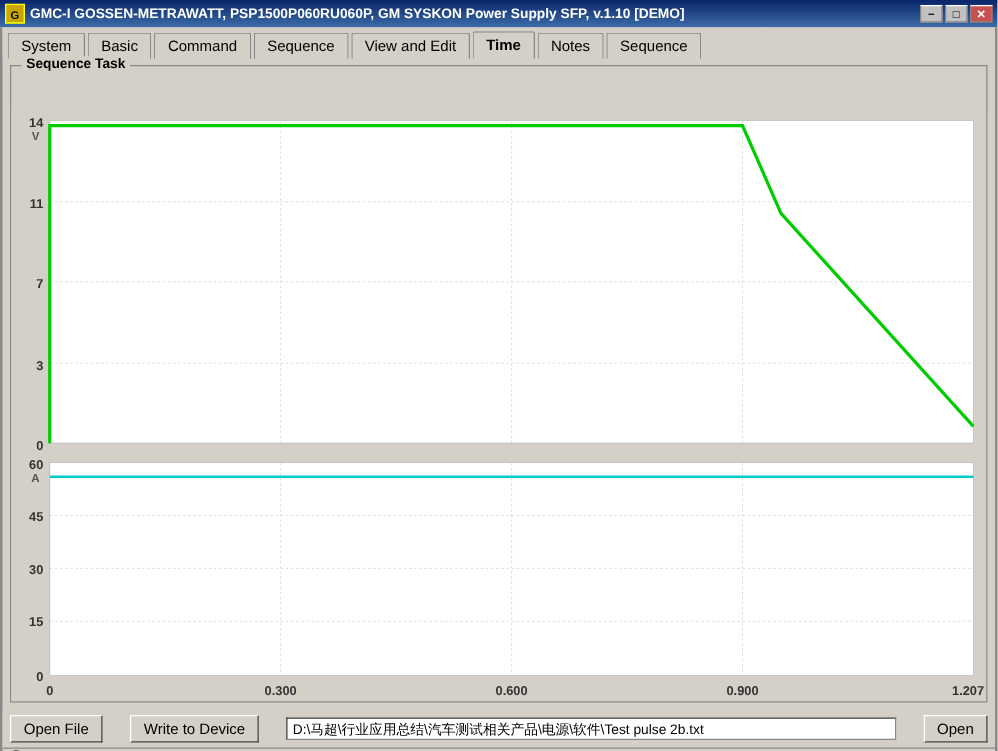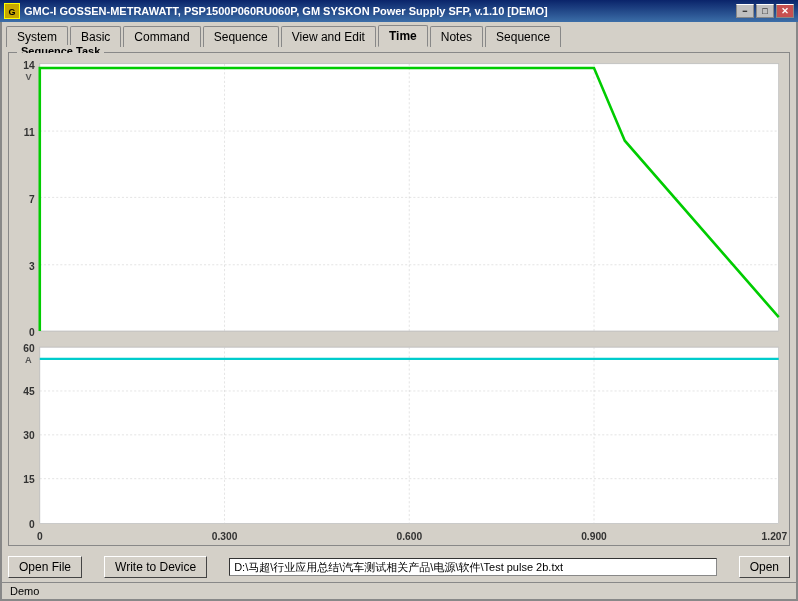--- a/index.html
+++ b/index.html
@@ -111,20 +111,21 @@
       left: 8px;
       background: #d4d0c8;
       padding: 0 4px;
       font-size: 11px;
     }
 
     
     #chart-svg-container {
       flex: 1;
       position: relative;
+      margin-top: 33px;
     }
 
     
     #bottom-bar {
       display: flex;
       align-items: center;
       padding: 4px 6px;
       gap: 22px;
       background: #d4d0c8;
     }

